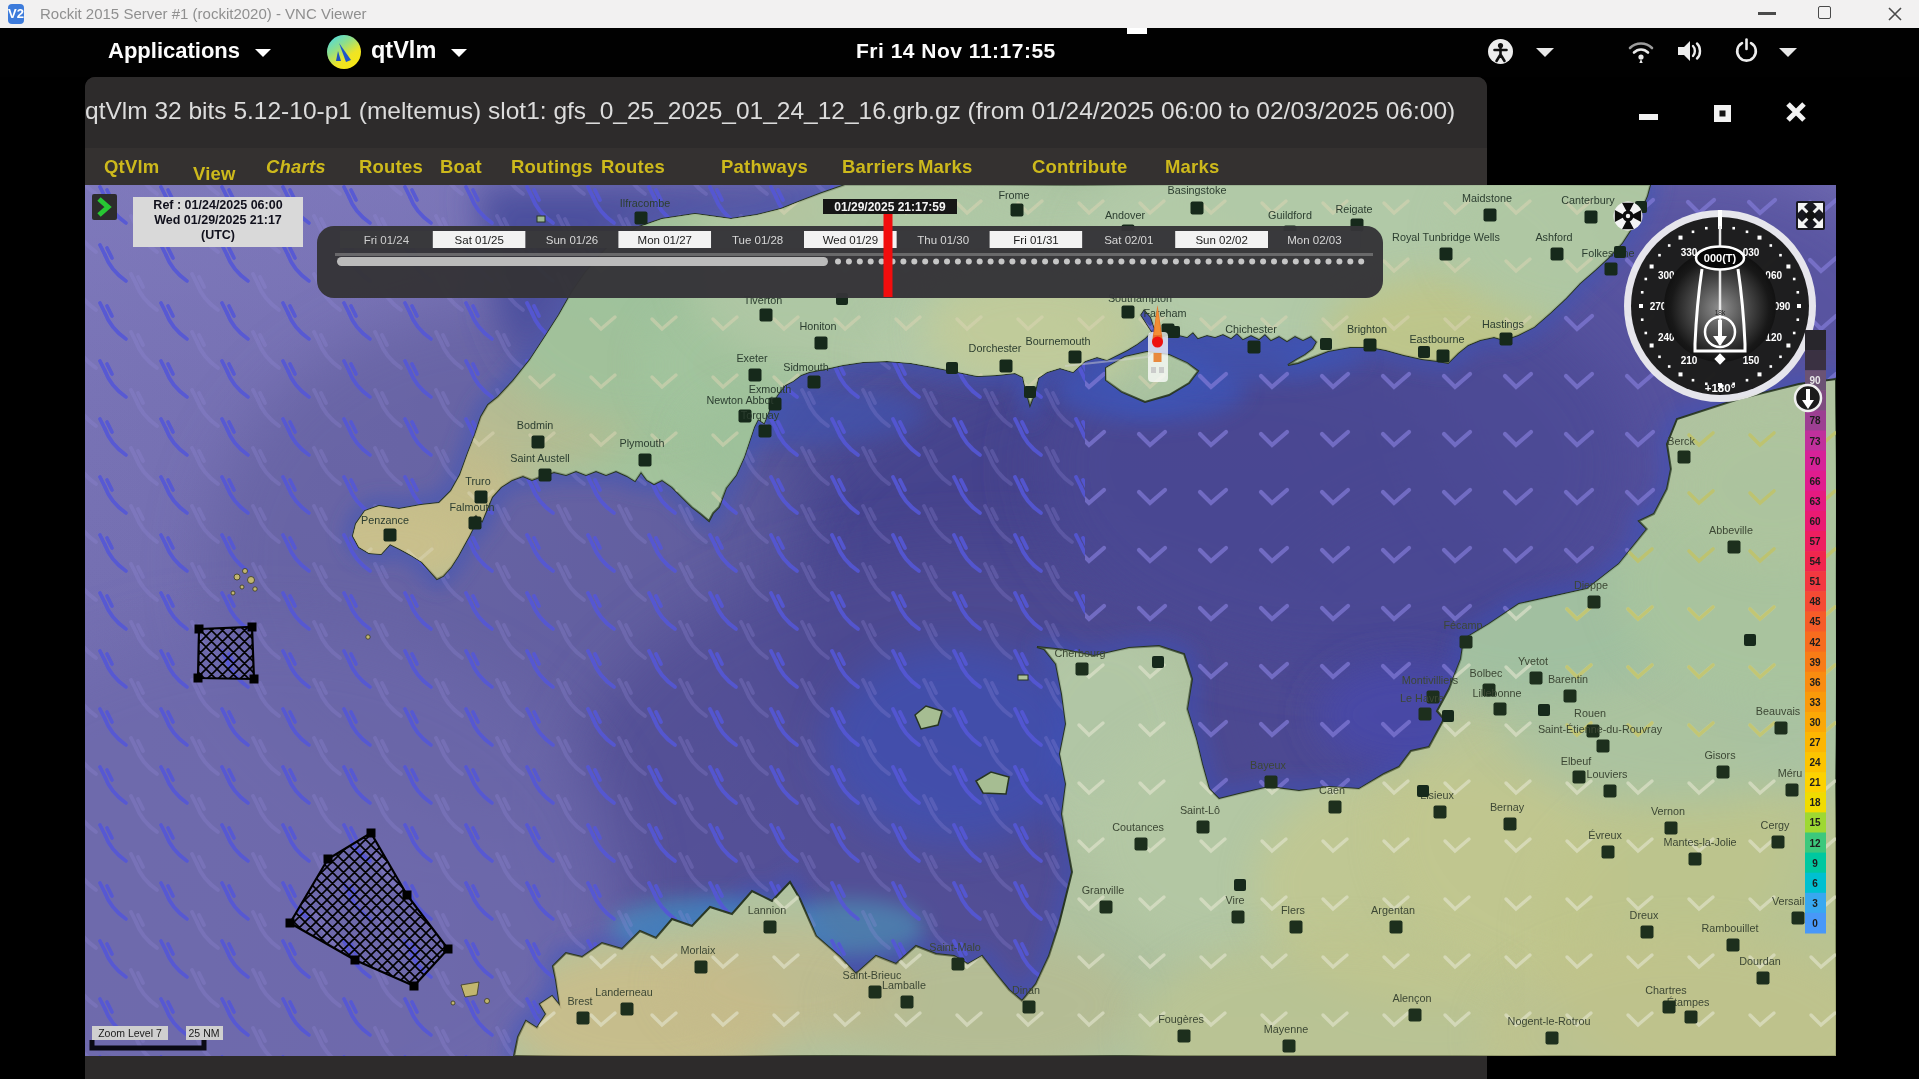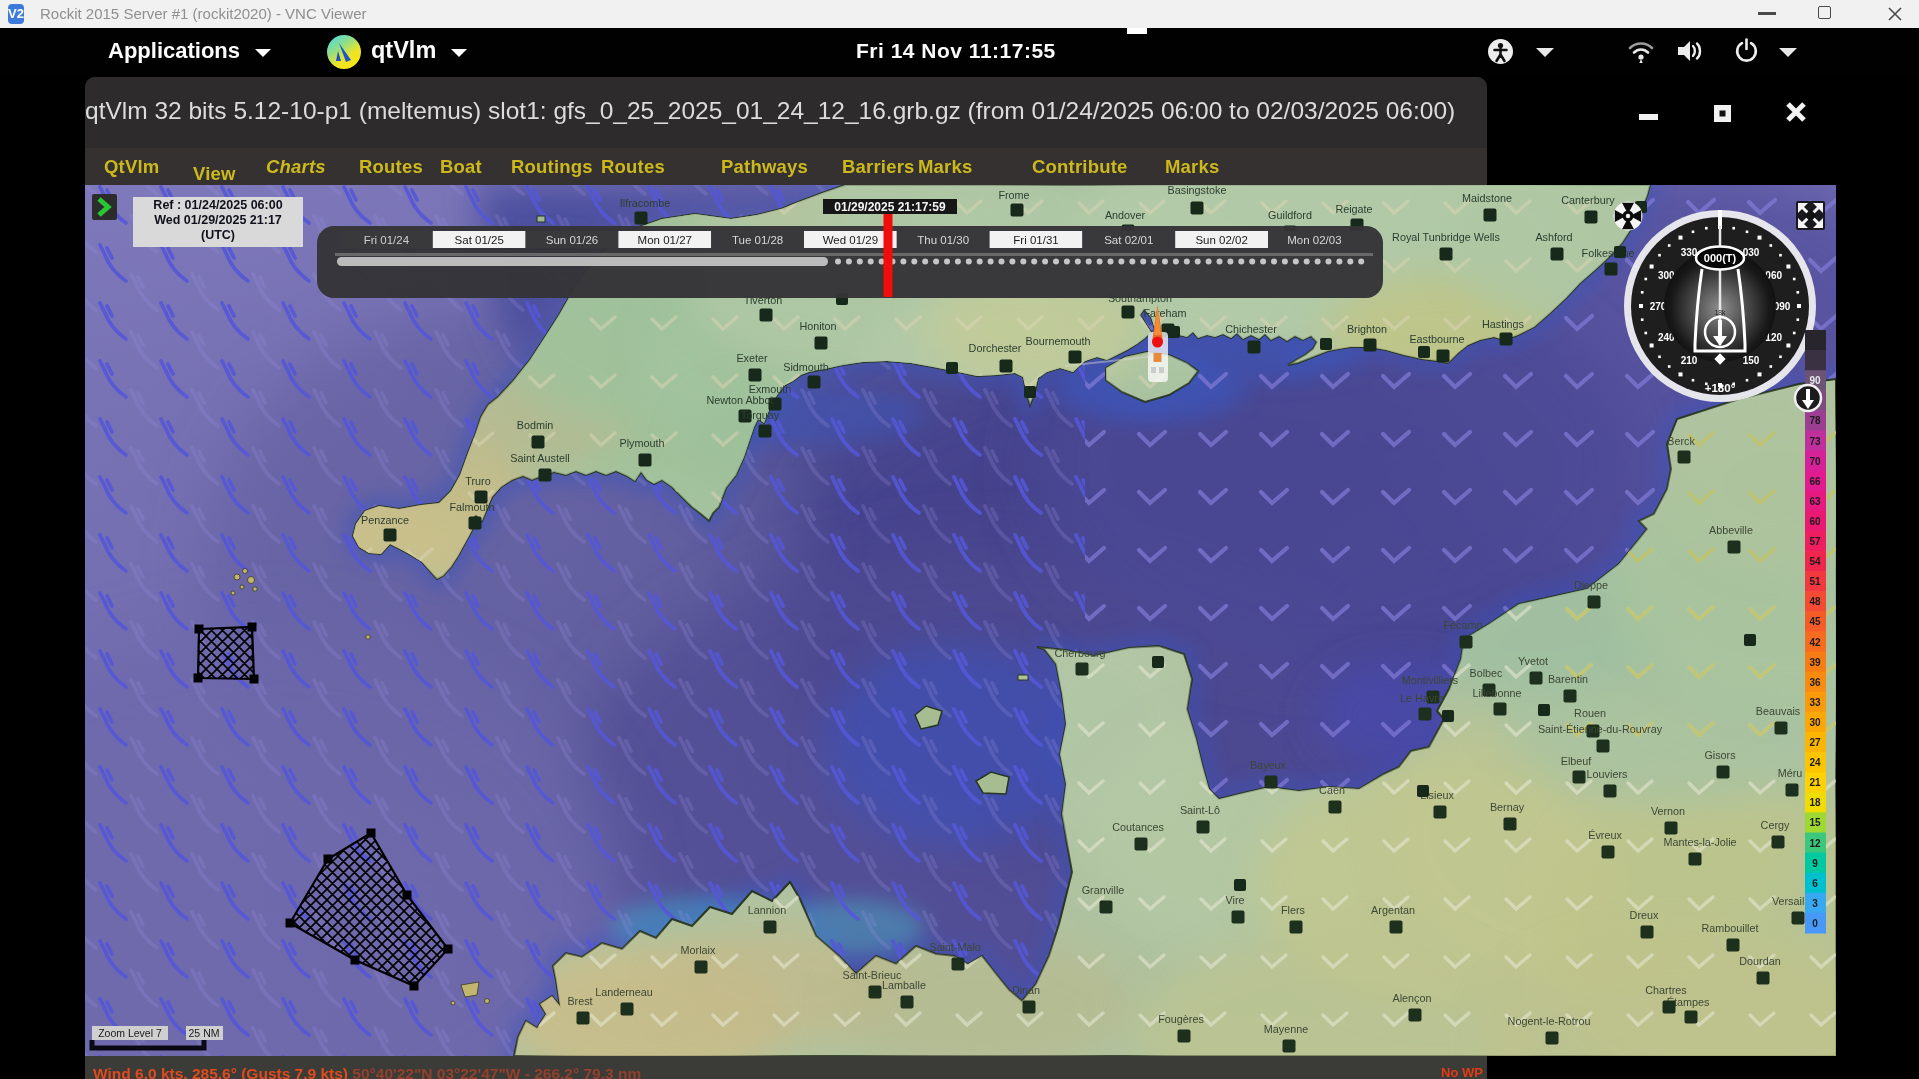--- a/index.html
+++ b/index.html
@@ -685,17 +685,13 @@
 <path d="M1723,204 L1723,216" stroke="#fff" stroke-width="4"></path>
             <polygon points="1717,215 1729,215 1723,224" fill="#fff"></polygon>
           </g>
           <rect x="7" y="841" width="76" height="14" fill="#cfcfcf"></rect>
           <text x="45" y="852" text-anchor="middle" font-size="10.5" fill="#1a1a1a">Zoom Level 7</text>
           <rect x="101" y="841" width="37" height="14" fill="#cfcfcf"></rect>
           <text x="119" y="852" text-anchor="middle" font-size="10.5" fill="#1a1a1a">25 NM</text>
           <path d="M7,855 L7,863 L119,863 L119,855" stroke="#0a0a14" stroke-width="5" fill="none"></path>
         </g>
       </svg></div>
- <div id="status">
-      <span class="s1">Wind 6.0 kts, 285.6° (Gusts 7.9 kts) <span style="color:#93402c">50°40'22"N 03°22'47"W - 266.2° 79.3 nm</span></span>
-      <span class="s2">No WP</span>
-    </div>
 </div>
 
 </body></html>

